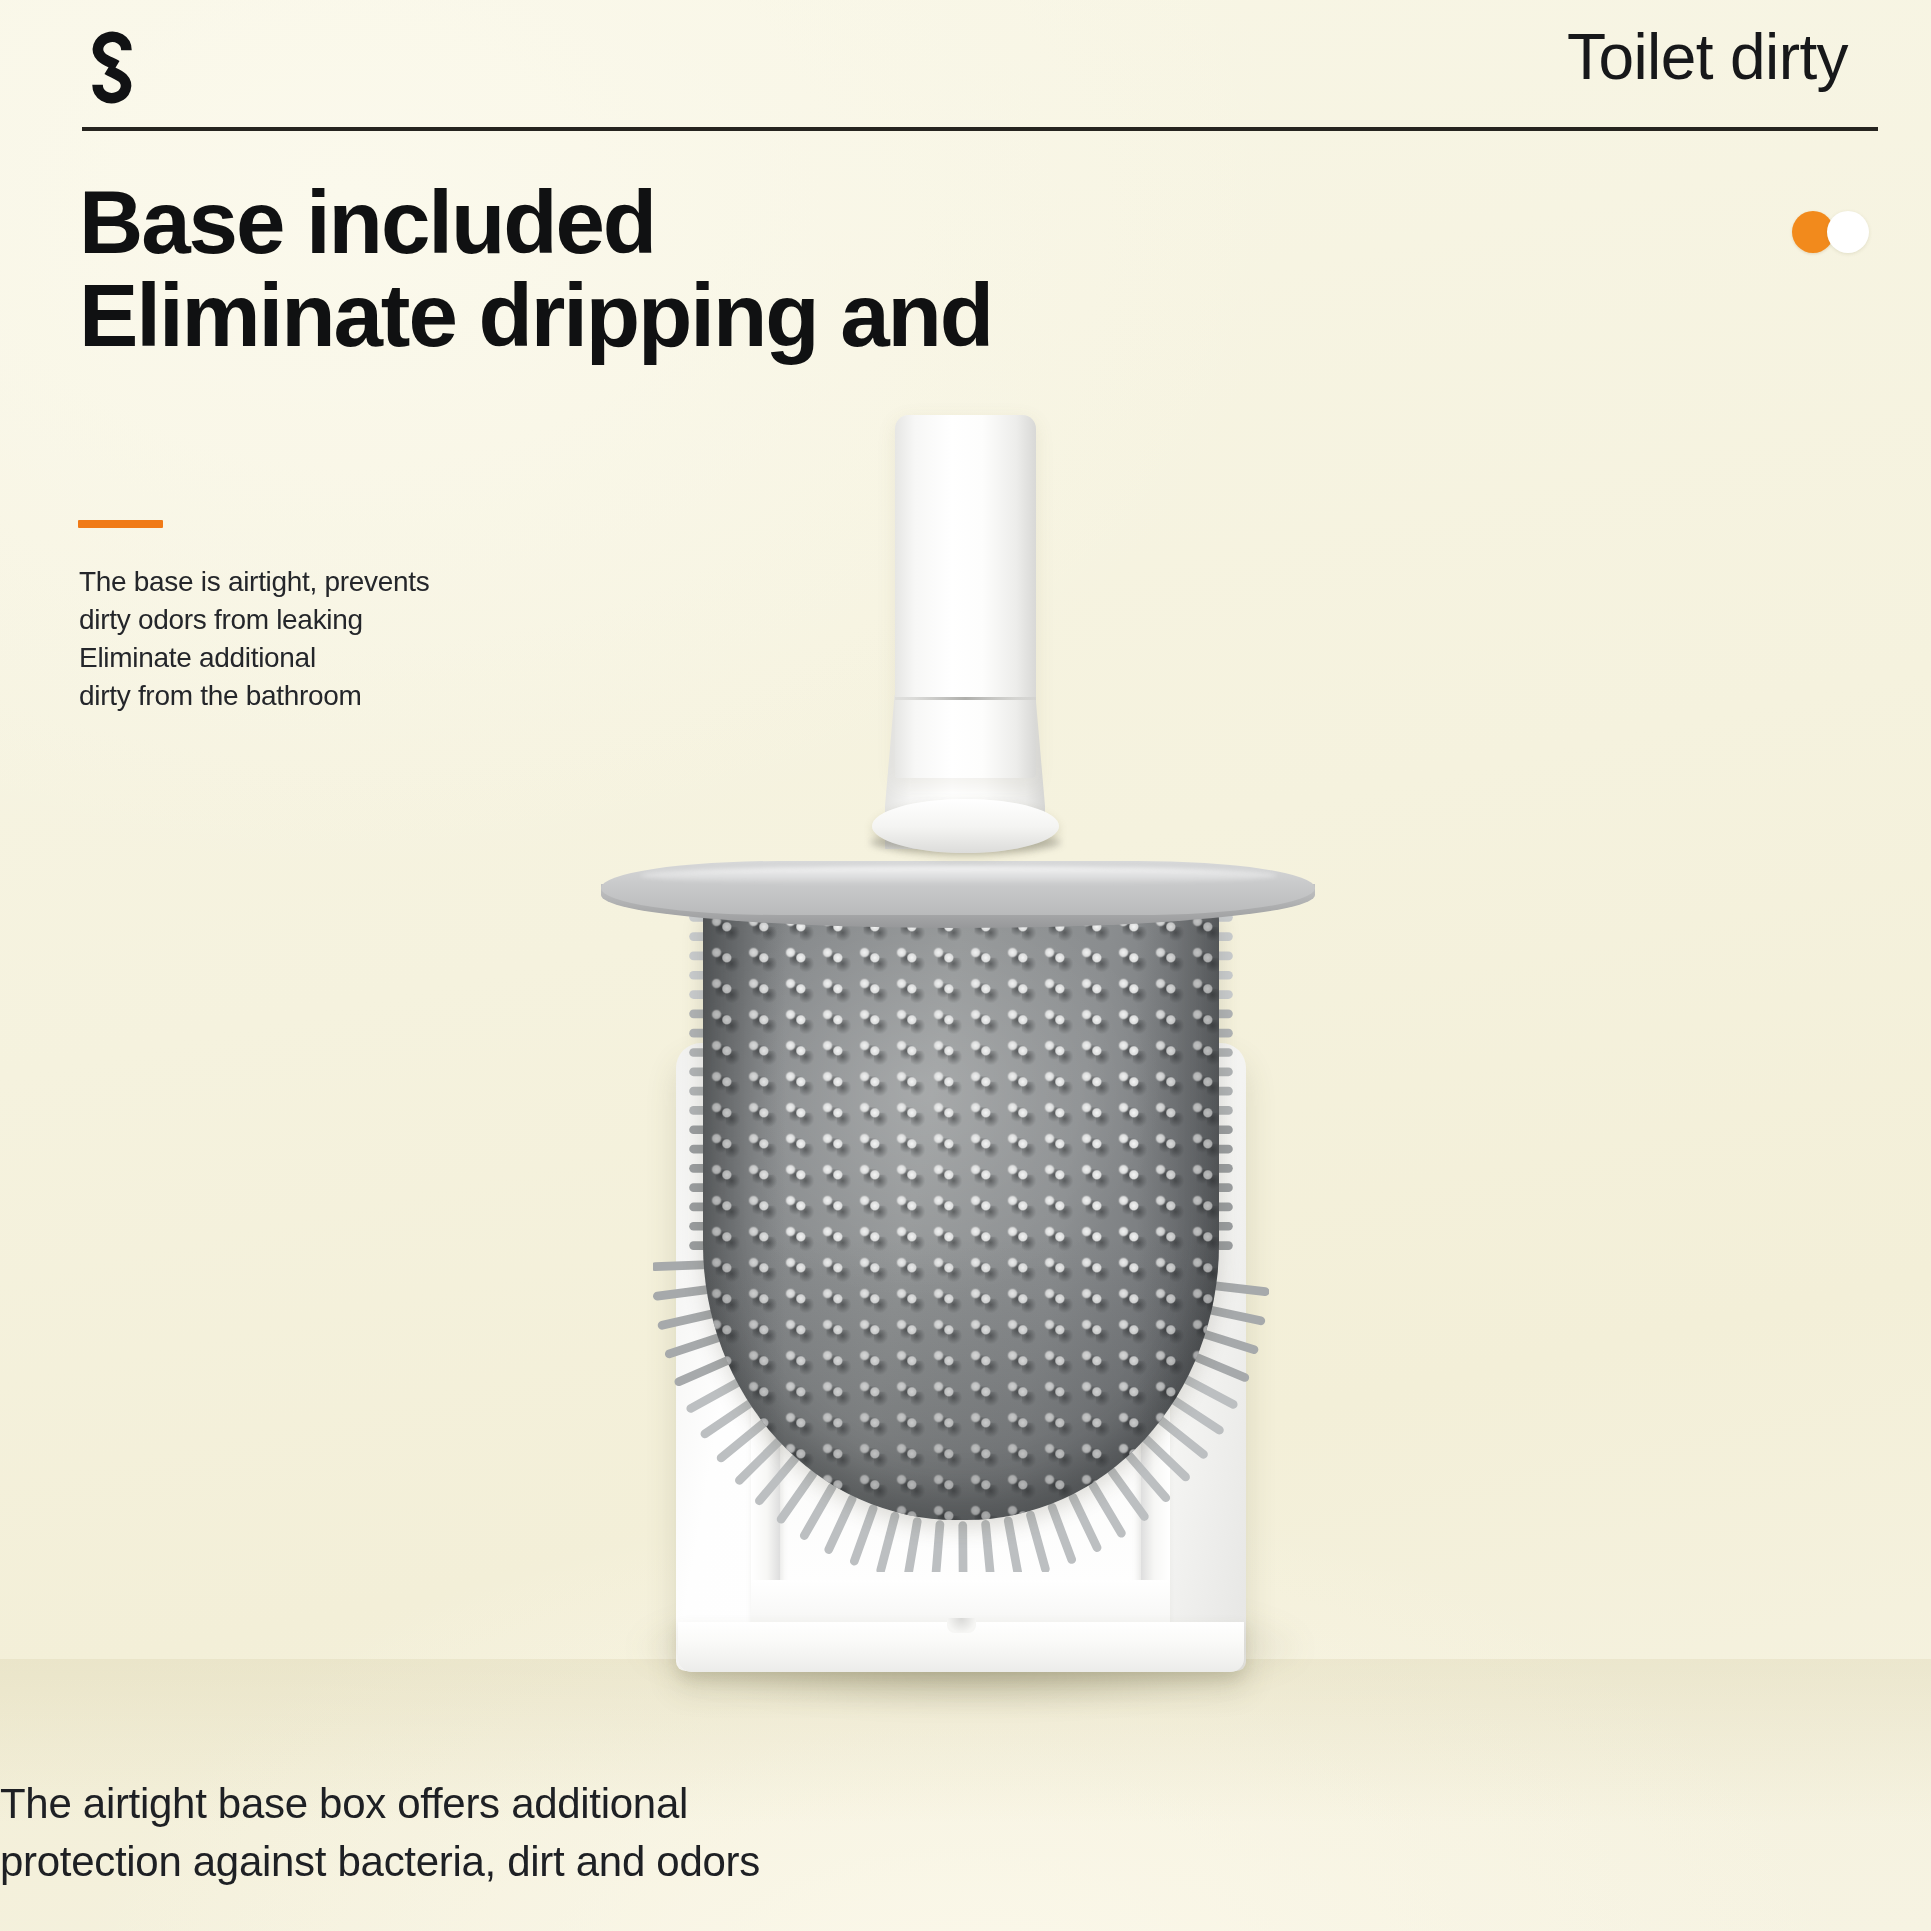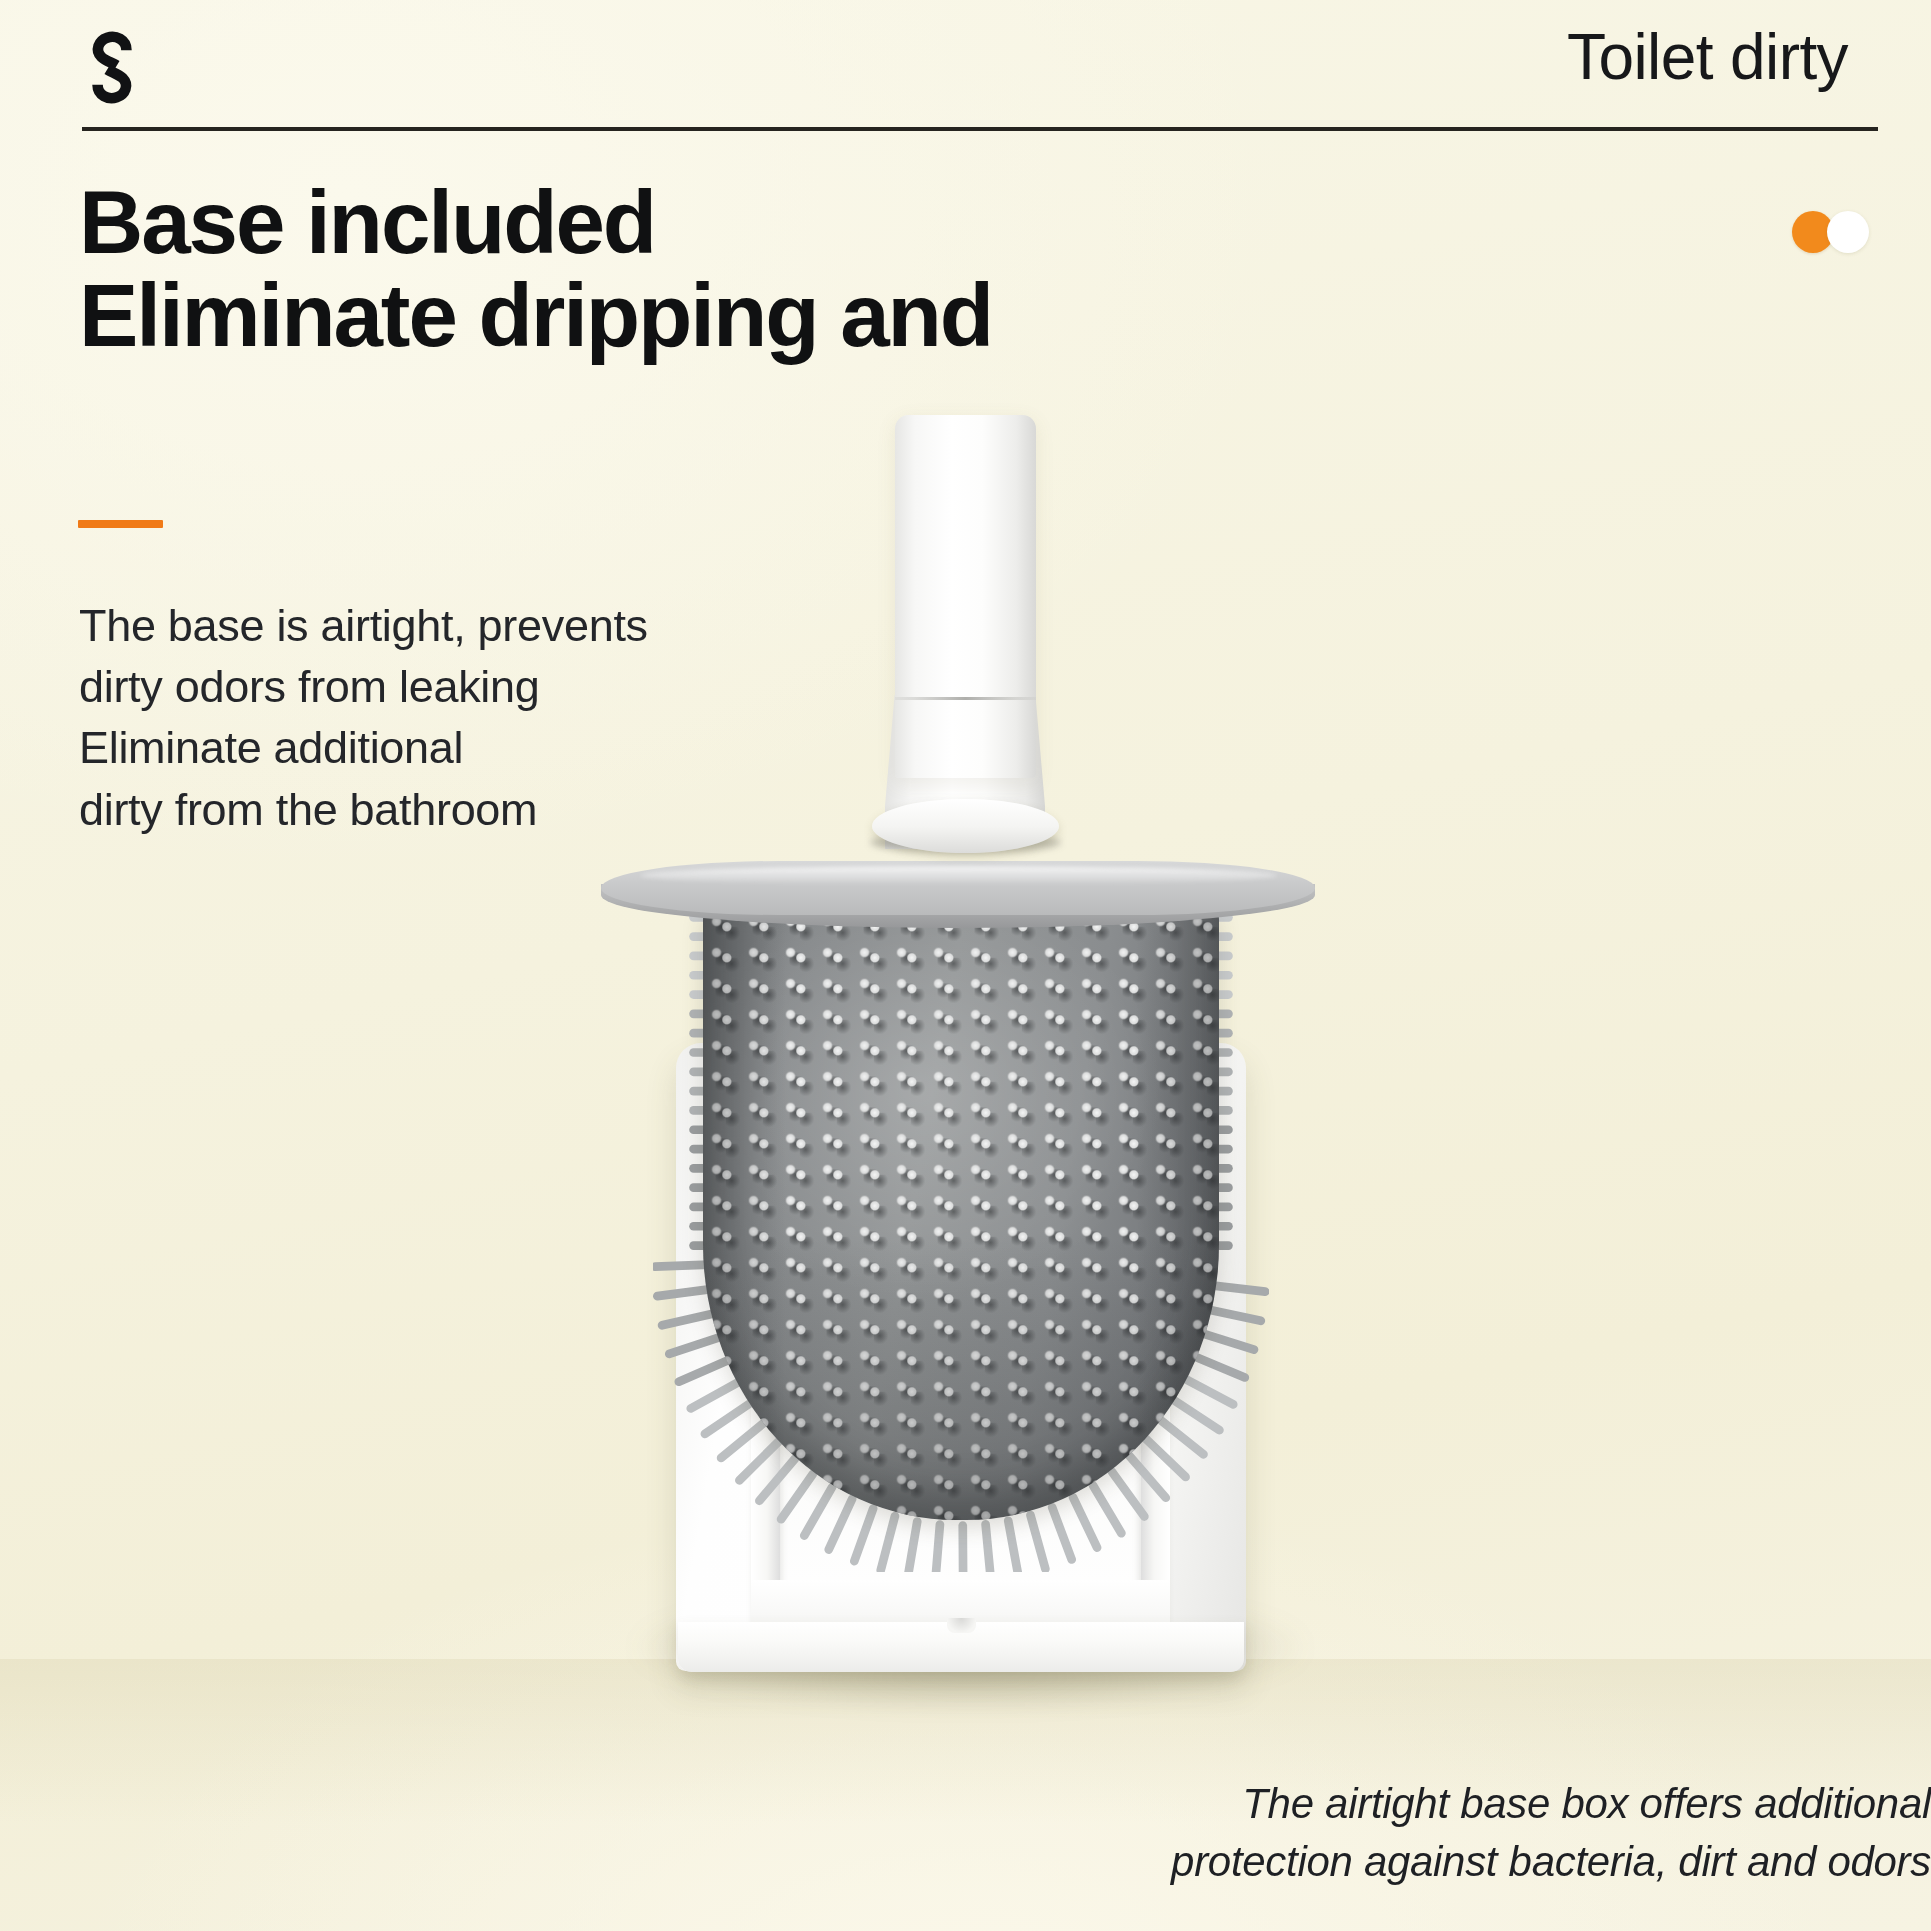--- a/index.html
+++ b/index.html
@@ -53,31 +53,31 @@
 
   
   #accent-dash{
     position:absolute;left:78px;top:520px;width:85px;height:7.7px;
     background:#f07a17;border-radius:1px;
   }
 
   
   #body-copy{
     position:absolute;left:79px;top:563px;width:772px;
-    font-size:45px;font-weight:400;color:#24262a;
-    line-height:1.36;letter-spacing:-0.3px;margin-top:32px;
+    font-size:28px;font-weight:400;color:#24262a;
+    line-height:1.36;letter-spacing:-0.3px;
   }
   #body-copy div{white-space:nowrap;}
 
   
   #caption{
     position:absolute;left:0;top:1775px;width:1931px;
-    text-align:right;
+    text-align:left;
     font-size:42px;font-weight:400;color:#1e2024;
-    line-height:1.38;letter-spacing:-0.3px;font-style:italic;
+    line-height:1.38;letter-spacing:-0.3px;
   }
 
   
   #product{
     position:absolute;left:618px;top:502px;width:695px;height:1236px;
   }
   
   #ground-shadow{
     position:absolute;left:19.3px;top:1101px;width:666px;height:106px;
     background:radial-gradient(ellipse at 50% 42%,rgba(92,84,48,.30) 0%,rgba(92,84,48,.15) 42%,rgba(92,84,48,0) 74%);

